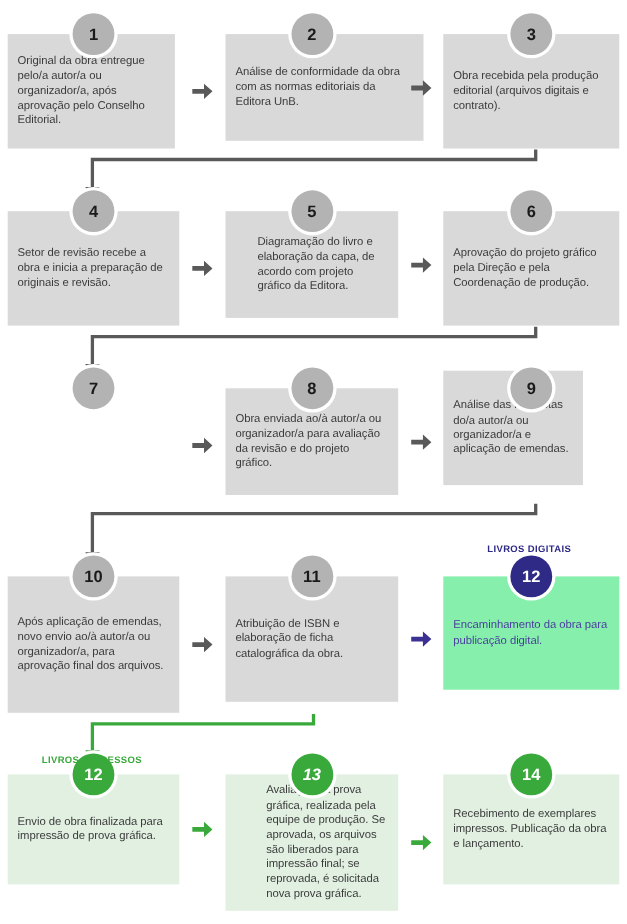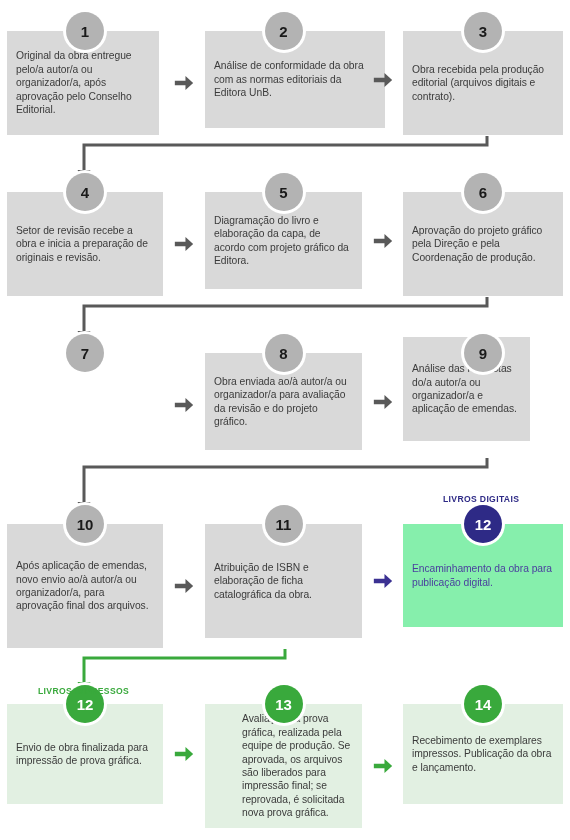--- a/index.html
+++ b/index.html
@@ -110,21 +110,21 @@
       <div class="step-text">Obra recebida pela produção editorial (arquivos digitais e contrato).</div>
     </div>
     <div class="badge" style="left: 464px; top: 12px;">3</div>
     <div class="step-box" style="left: 7px; top: 192px; width: 156px; height: 104px;">
       <div class="step-text">Setor de revisão recebe a obra e inicia a preparação de originais e revisão.</div>
     </div>
     <div class="badge" style="left: 66px; top: 173px;">4</div>
     <div class="h-arrow" style="left: 173px; top: 233px;"><svg viewBox="0 0 24 24" width="22" height="22">
         <path d="M2 9.6 L13.6 9.6 L13.6 4.4 L22 12 L13.6 19.6 L13.6 14.4 L2 14.4 Z" fill="#595959"></path>
       </svg></div>
-    <div class="step-box" style="left: 205px; top: 192px; width: 157px; height: 97px;">
+    <div class="step-box" style="left: 205px; top: 192px; width: 157px; height: 97px; padding-left: 20px;">
       <div class="step-text">Diagramação do livro e elaboração da capa, de acordo com projeto gráfico da Editora.</div>
     </div>
     <div class="badge" style="left: 264.5px; top: 173px;">5</div>
     <div class="h-arrow" style="left: 372px; top: 229.5px;"><svg viewBox="0 0 24 24" width="22" height="22">
         <path d="M2 9.6 L13.6 9.6 L13.6 4.4 L22 12 L13.6 19.6 L13.6 14.4 L2 14.4 Z" fill="#595959"></path>
       </svg></div>
     <div class="step-box" style="left: 403px; top: 192px; width: 160px; height: 104px;">
       <div class="step-text">Aprovação do projeto gráfico pela Direção e pela Coordenação de produção.</div>
     </div>
     <div class="badge" style="left: 464px; top: 173px;">6</div>
@@ -164,21 +164,21 @@
     <div class="step-box print" style="left: 7px; top: 704px; width: 156px; height: 100px;">
       <div class="step-text">Envio de obra finalizada para impressão de prova gráfica.</div>
     </div>
     <div class="badge print" style="left: 66px; top: 685px;">12</div>
     <div class="h-arrow" style="left: 173px; top: 743px;"><svg viewBox="0 0 24 24" width="22" height="22">
         <path d="M2 9.6 L13.6 9.6 L13.6 4.4 L22 12 L13.6 19.6 L13.6 14.4 L2 14.4 Z" fill="#39a93c"></path>
       </svg></div>
     <div class="step-box print" style="left: 205px; top: 704px; width: 157px; height: 124px; padding-left: 28px;">
       <div class="step-text">Avaliação da prova gráfica, realizada pela equipe de produção. Se aprovada, os arquivos são liberados para impressão final; se reprovada, é solicitada nova prova gráfica.</div>
     </div>
-    <div class="badge print" style="left: 264.5px; top: 685px;">13</div>
+    <div class="badge print" style="left: 264.5px; top: 685px; font-style: italic;">13</div>
     <div class="h-arrow" style="left: 372px; top: 755px;"><svg viewBox="0 0 24 24" width="22" height="22">
         <path d="M2 9.6 L13.6 9.6 L13.6 4.4 L22 12 L13.6 19.6 L13.6 14.4 L2 14.4 Z" fill="#39a93c"></path>
       </svg></div>
     <div class="step-box print" style="left: 403px; top: 704px; width: 160px; height: 100px;">
       <div class="step-text">Recebimento de exemplares impressos. Publicação da obra e lançamento.</div>
     </div>
     <div class="badge print" style="left: 464px; top: 685px;">14</div>
     <div class="v-connector" style="left: 76px; top: 135px; width: 419px; height: 55px;"><svg width="419" height="55">
         <path d="M 411 1 L 411 10 L 8 10 L 8 35" stroke="#595959" stroke-width="3" fill="none"></path>
         <path d="M 1.5 35 L 14.5 35 L 8 46 Z" fill="#595959"></path>

